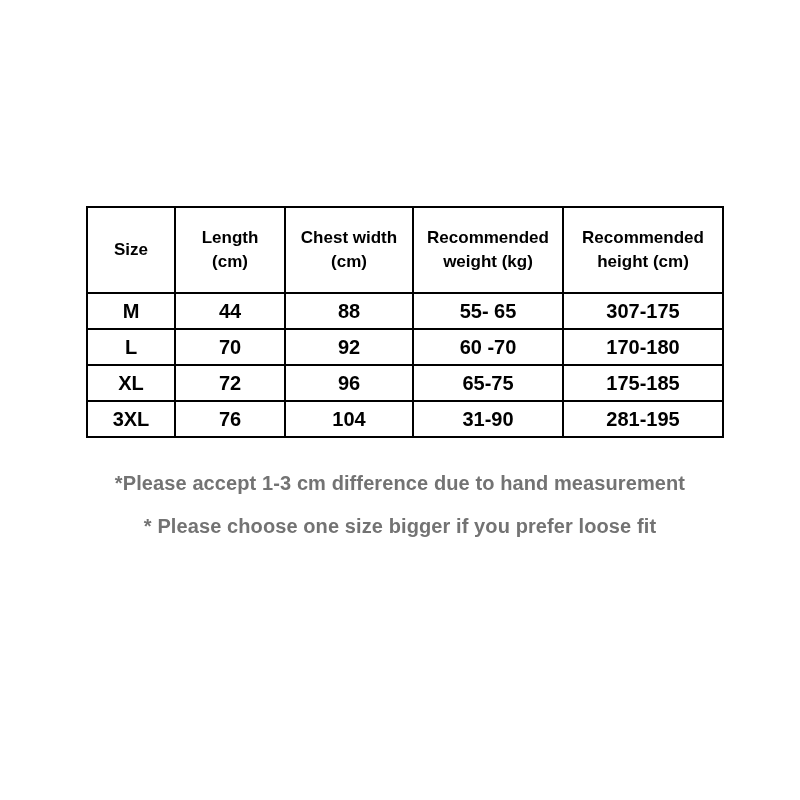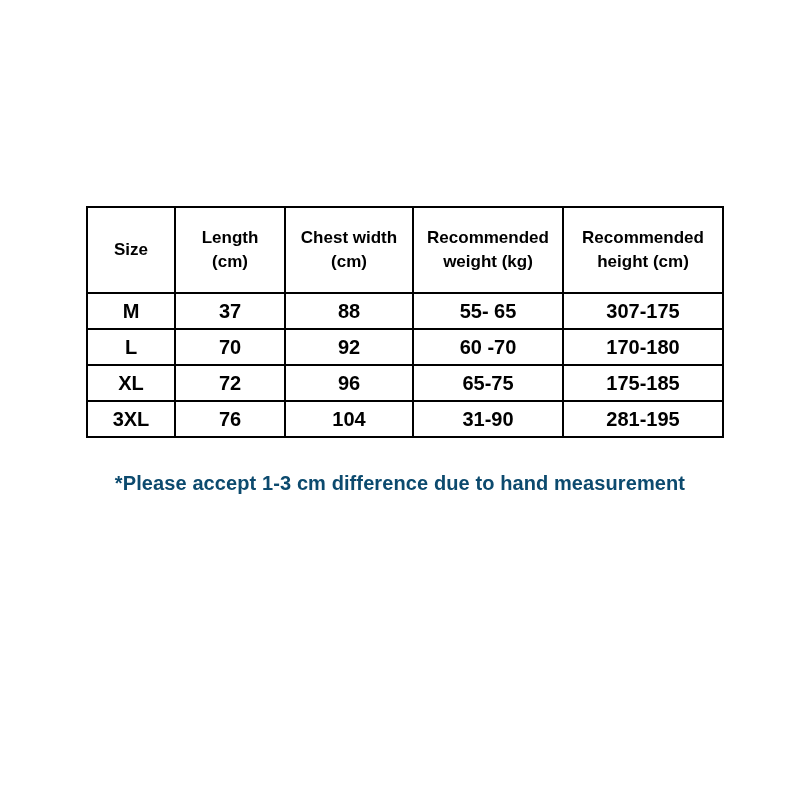--- a/index.html
+++ b/index.html
@@ -61,21 +61,21 @@
   .hdr-line2 {
     display: block;
   }
 
   .note {
     position: absolute;
     width: 800px;
     text-align: center;
     font-size: 20px;
     font-weight: bold;
-    color: #0c4a6e;
+    color: #737373;
     letter-spacing: 0.1px;
   }
   #note-1 { top: 472px; }
   #note-2 { top: 515px; }
 </style>
 </head>
 <body>
 
 <div id="page">
 
@@ -100,21 +100,21 @@
           </th>
           <th class="col-height">
             <span>Recommended</span>
             <span class="hdr-line2">height (cm)</span>
           </th>
         </tr>
       </thead>
       <tbody>
         <tr>
           <td>M</td>
-          <td>37</td>
+          <td>44</td>
           <td>88</td>
           <td>55- 65</td>
           <td>307-175</td>
         </tr>
         <tr>
           <td>L</td>
           <td>70</td>
           <td>92</td>
           <td>60 -70</td>
           <td>170-180</td>
@@ -131,14 +131,15 @@
           <td>76</td>
           <td>104</td>
           <td>31-90</td>
           <td>281-195</td>
         </tr>
       </tbody>
     </table>
   </div>
 
   <div class="note" id="note-1">*Please accept 1-3 cm difference due to hand measurement</div>
+  <div class="note" id="note-2">* Please choose one size bigger if you prefer loose fit</div>
 
 </div>
 
 </body></html>

